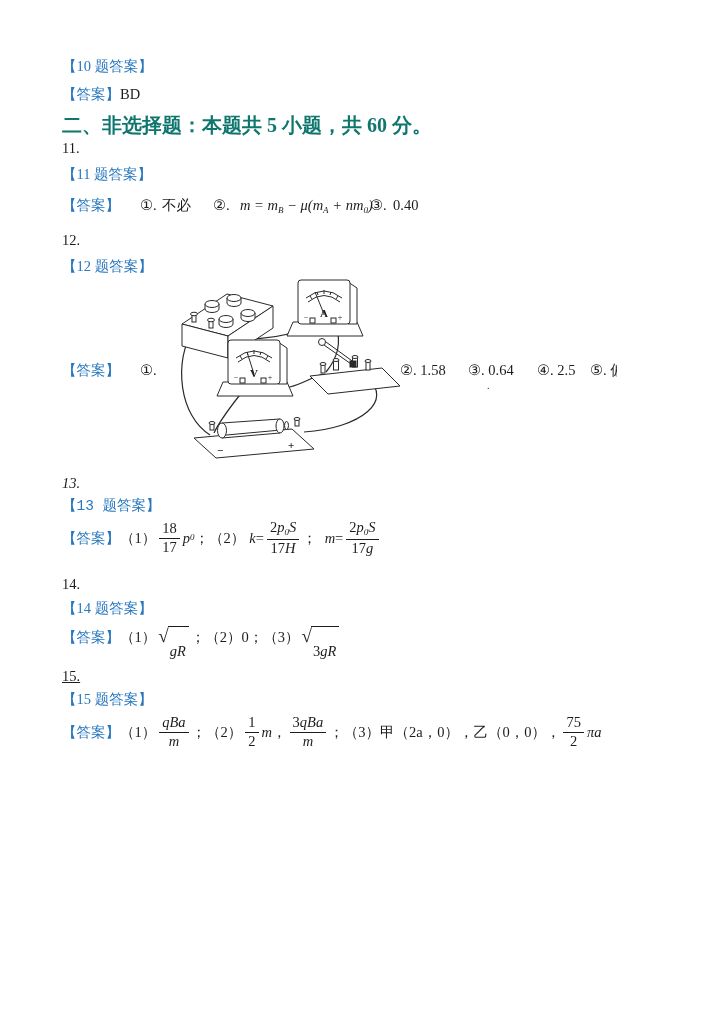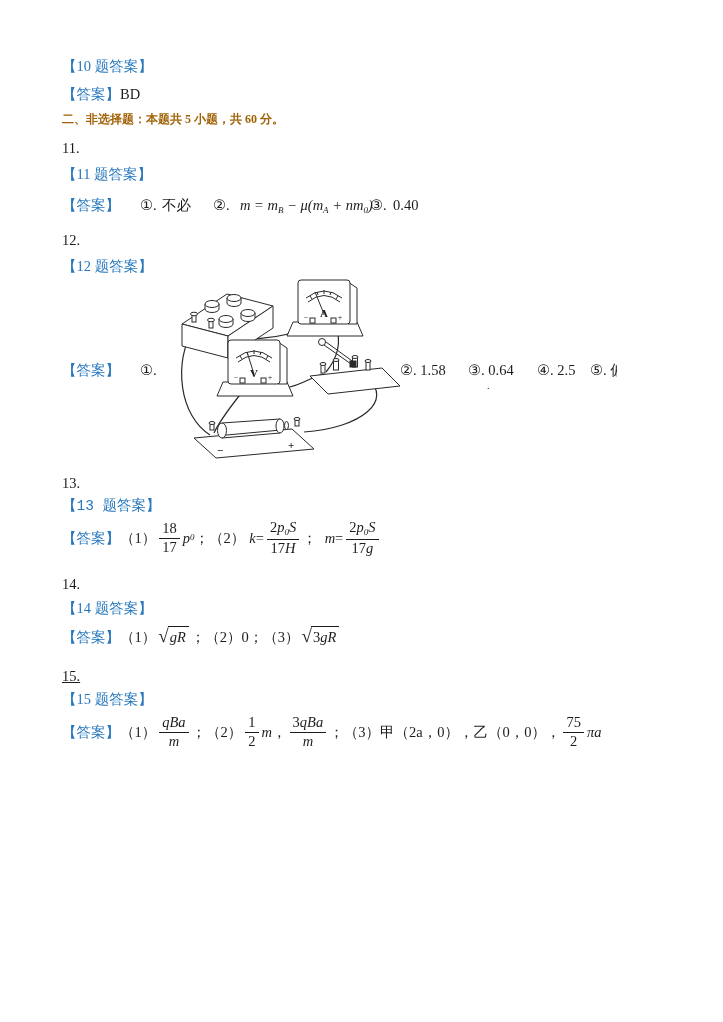--- a/index.html
+++ b/index.html
@@ -4,33 +4,33 @@
 <style>
   :root { --accent:#2878be; --ink:#1c1c1c; }
   html,body { margin:0; padding:0; background:#fff; }
   .page {
     position:relative; width:617px; height:1022px; background:#fff;
     font-family:"Liberation Serif","DejaVu Serif","DejaVu Sans",serif;
     color:var(--ink); overflow:hidden;
   }
   .line { position:absolute; white-space:nowrap; font-size:14.5px; line-height:1.3; }
   .blue { color:var(--accent); }
-  .bold-title { font-weight:bold; font-size:12px; color:#a16207;font-family:Liberation Serif, serif; }
+  .bold-title { font-weight:bold; font-size:20px; color:#0f766e;font-family:Liberation Serif, serif; }
   .math { font-style:italic; }
   .sub { font-size:9px; font-style:italic; vertical-align:-3px; }
   .it { font-style:italic; }
   .abs { position:absolute; white-space:nowrap; }
   
   .frac { display:inline-block; vertical-align:middle; text-align:center; margin:0 3px; }
   .frac .num { display:block; border-bottom:1.2px solid var(--ink); padding:0 3px 1px; line-height:1.05; }
   .frac .den { display:block; padding-top:1px; line-height:1.05; }
   
   .sqrt { display:inline-flex; align-items:flex-start; margin:0 2px; }
   .sqrt .radical { font-style:normal; font-size:19px; line-height:1; margin-right:-1px; }
-  .sqrt .radicand { border-top:1.4px solid var(--ink); padding:1px 3px 0 2px; font-style:italic; }
+  .sqrt .radicand { border-top:1.4px solid var(--ink); padding:15px 3px 0 2px; font-style:italic; }
   .tall-line { display:flex; align-items:center; }
   .diagram-svg { position:absolute; }
   svg text { font-family:"Liberation Serif","DejaVu Serif",serif; }
 </style>
 </head>
 <body>
 
 <div class="page">
 
   <div class="line blue" style="left:62px; top:57px;">【10 题答案】</div>
@@ -191,21 +191,21 @@
   <div class="line" style="left:62px; top:361px; width:620px;">
     <span class="abs blue" style="left:0;">【答案】</span>
     <span class="abs" style="left:78px;">①.</span>
     <span class="abs" style="left:338px;"><span>②.</span> <span>1.58</span></span>
     <span class="abs" style="left:406px;font-family:Liberation Serif, serif;"><span>③.</span> <span>0.64</span></span>
     <span class="abs" style="left:425px; top:18px; font-size:10px;">.</span>
     <span class="abs" style="left:475px;"><span>④.</span> <span>2.5</span></span>
     <span class="abs" style="left:528px;"><span>⑤.</span> <span>偏小</span></span>
   </div>
 
-  <div class="line" style="left:62px; top:474px;">13.</div>
+  <div class="line" style="left:62px; top:474px;font-style:italic;">13.</div>
   <div class="line blue" style="left:62px; top:497px;font-family:Liberation Mono, monospace;">【13 题答案】</div>
   <div class="line tall-line" style="left:62px; top:516px; height:44px;">
     <span class="blue">【答案】</span>
       <span>（1）</span>
       <span class="frac">
         <span class="num">18</span>
         <span class="den">17</span>
       </span>
       <span class="it">p</span>
       <span class="sub">0</span>

